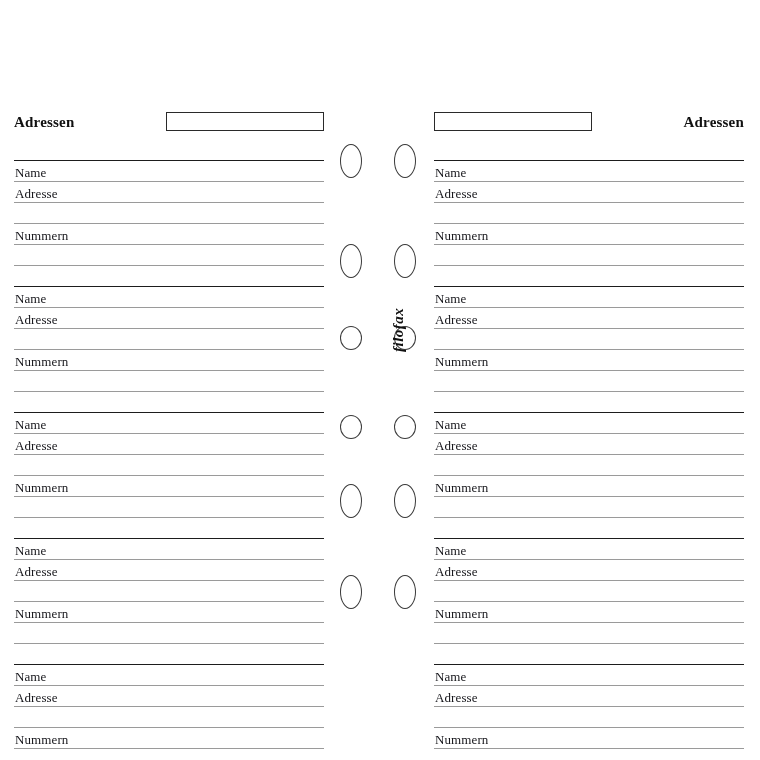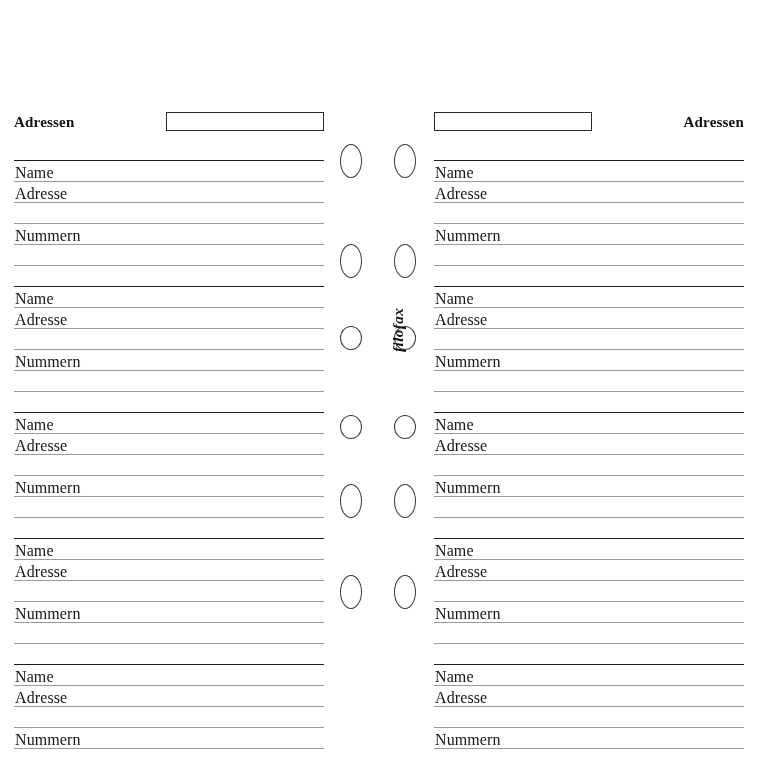--- a/index.html
+++ b/index.html
@@ -66,21 +66,21 @@
     height: 20px;
     position: relative;
   }
   .rule.heavy {
     border-bottom: 1px solid #1d1d1d;
   }
   .rule .lbl {
     position: absolute;
     left: 1px;
     bottom: 2px;
-    font-size: 16px;
+    font-size: 13px;
     line-height: 12px;
     color: #15151a;
     letter-spacing: 0.1px;
   }
 
   
   .rings {
     position: absolute;
     top: 112px;
     left: 332px;

